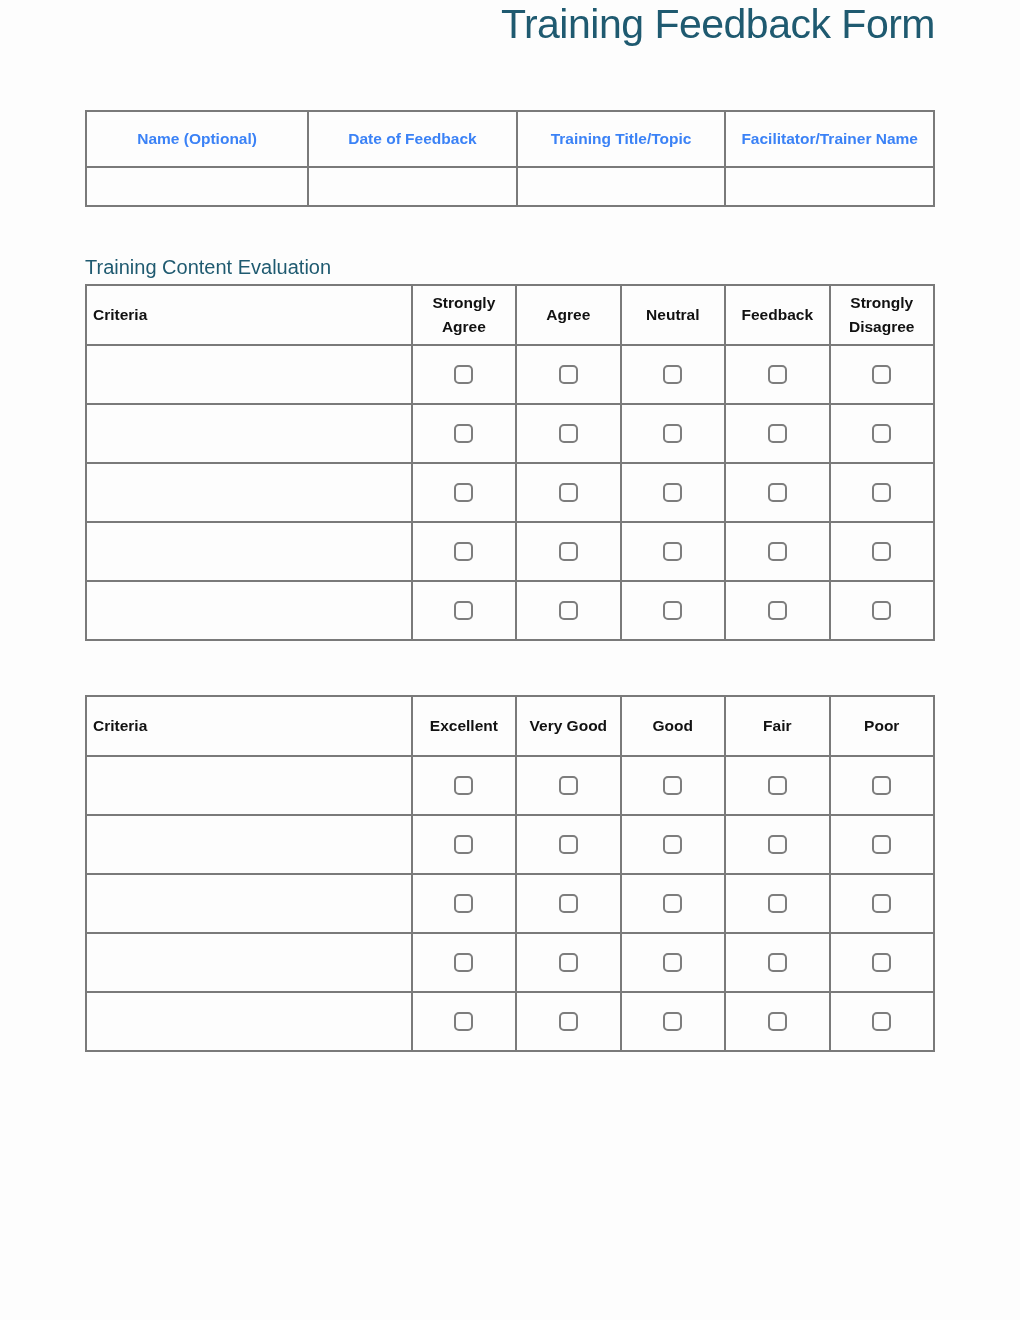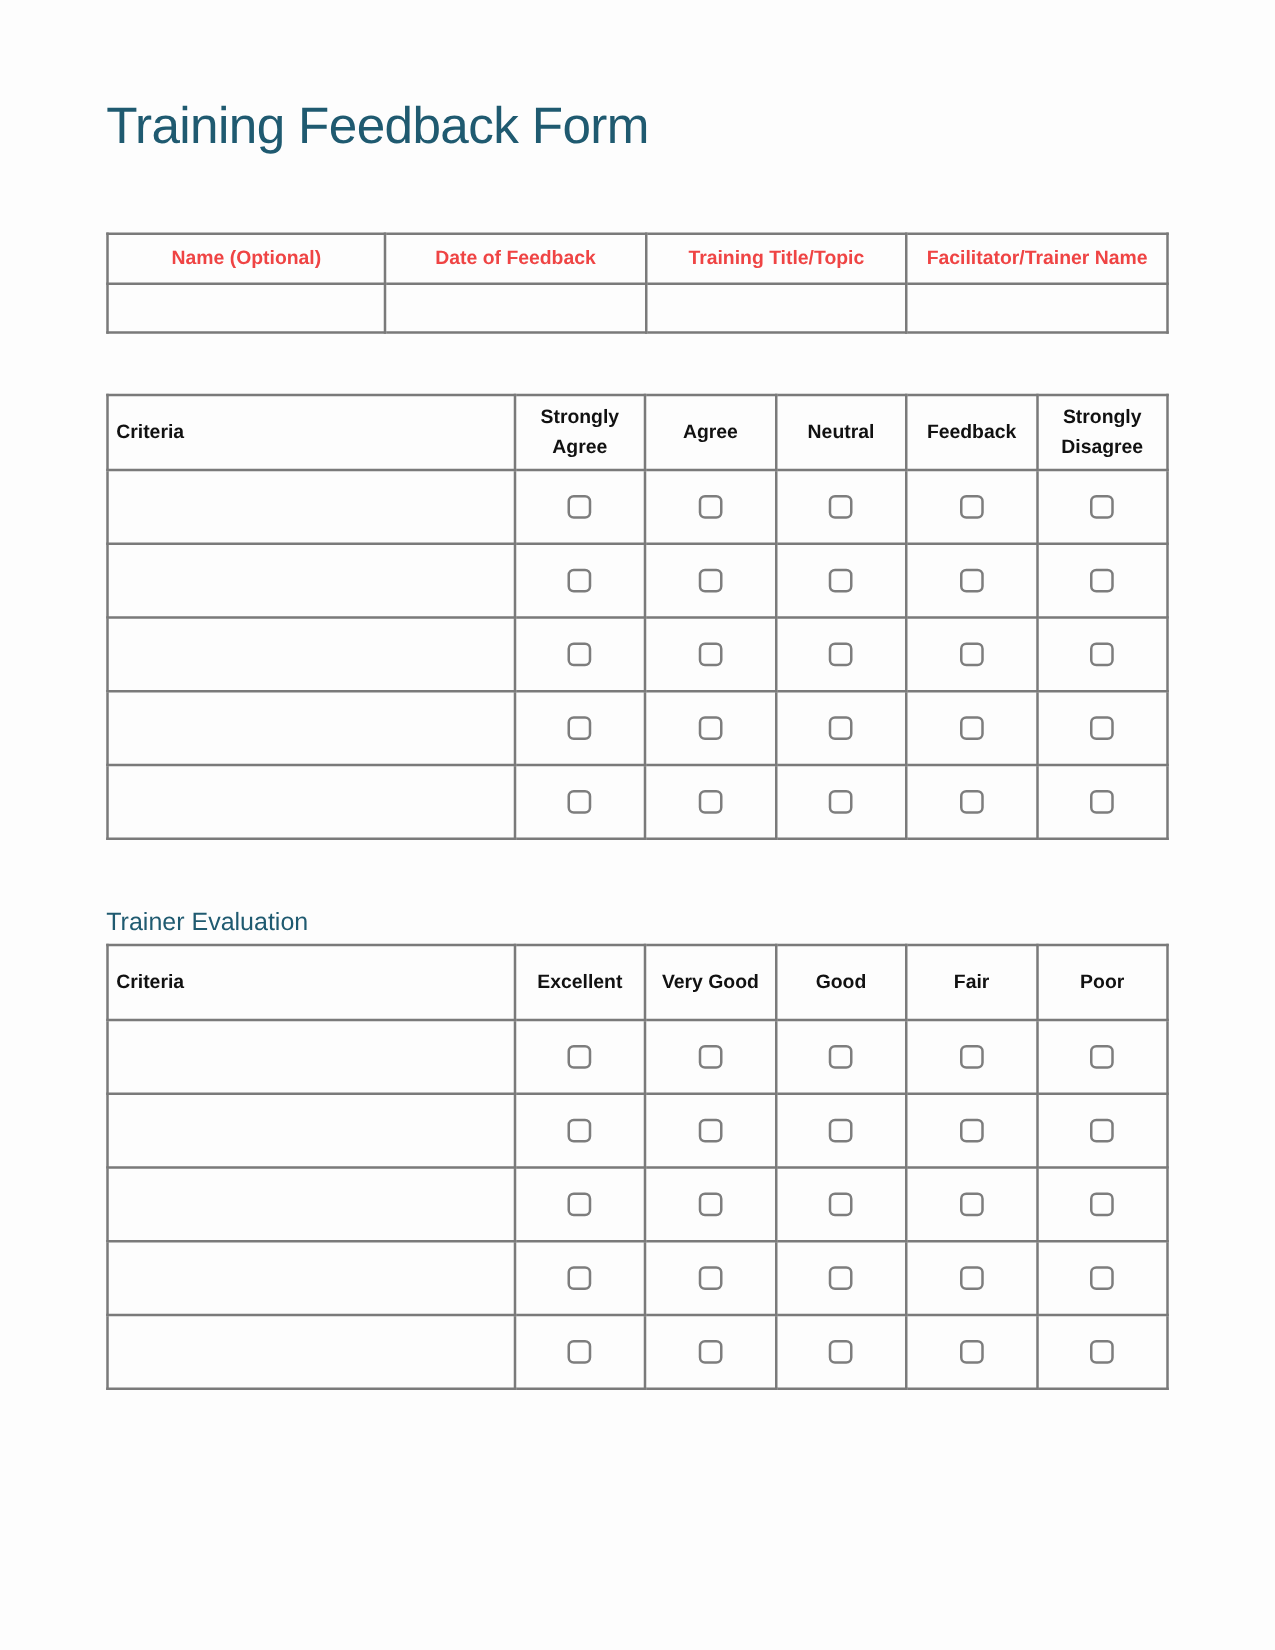--- a/index.html
+++ b/index.html
@@ -8,25 +8,24 @@
     width: 1020px;
     height: 1320px;
     font-family: "Liberation Sans", sans-serif;
     color: #111111;
     position: relative;
     overflow: hidden;
   }
   .page { padding: 0 85px; }
 
   .doc-title {
-    padding-top: 76px;
     font-size: 41px;
     line-height: 1.2;
     font-weight: 400;
-    text-align: left;
+    text-align: right;
     color: #1f5a70;
     letter-spacing: -0.5px;
   }
 
   .section-heading {
     font-size: 20px;
     line-height: 1.2;
     font-weight: 400;
     color: #1f5a70;
   }
@@ -47,25 +46,25 @@
     width: 100%;
     border-collapse: collapse;
     table-layout: fixed;
     background: #fdfdfd;
   }
   th, td { border: 2px solid #7a7a7a; }
 
   
   .basic-table { margin-top: 18px; }
   .basic-table th {
-    height: 40px;
+    height: 56px;
     font-size: 15.5px;
     font-weight: 700;
     text-align: center;
-    color: #ef4444;
+    color: #3b82f6;
   }
   .basic-table td { height: 39px; }
   .basic-table col.c0 { width: 26.2%; }
   .basic-table col.c1, .basic-table col.c2, .basic-table col.c3 { width: 24.6%; }
 
   
   .eval-table { margin-top: 5px; }
   .eval-table col.criteria { width: 38.4%; }
   .eval-table col.rating { width: 12.32%; }
   .eval-table th {
@@ -119,20 +118,21 @@
           <td></td>
           <td></td>
           <td></td>
           <td></td>
         </tr>
       </tbody>
     </table>
   </div>
 
   <div class="section-content-eval">
+    <h2 class="section-heading">Training Content Evaluation</h2>
 
     <table class="eval-table">
       <colgroup>
           <col class="criteria">
           <col class="rating">
           <col class="rating">
           <col class="rating">
           <col class="rating">
           <col class="rating">
         </colgroup>
@@ -185,21 +185,20 @@
           <td><span class="checkbox"></span></td>
           <td><span class="checkbox"></span></td>
           <td><span class="checkbox"></span></td>
           <td><span class="checkbox"></span></td>
         </tr>
       </tbody>
     </table>
   </div>
 
   <div class="section-trainer-eval">
-    <h2 class="section-heading">Trainer Evaluation</h2>
 
     <table class="eval-table">
       <colgroup>
           <col class="criteria">
           <col class="rating">
           <col class="rating">
           <col class="rating">
           <col class="rating">
           <col class="rating">
         </colgroup>

